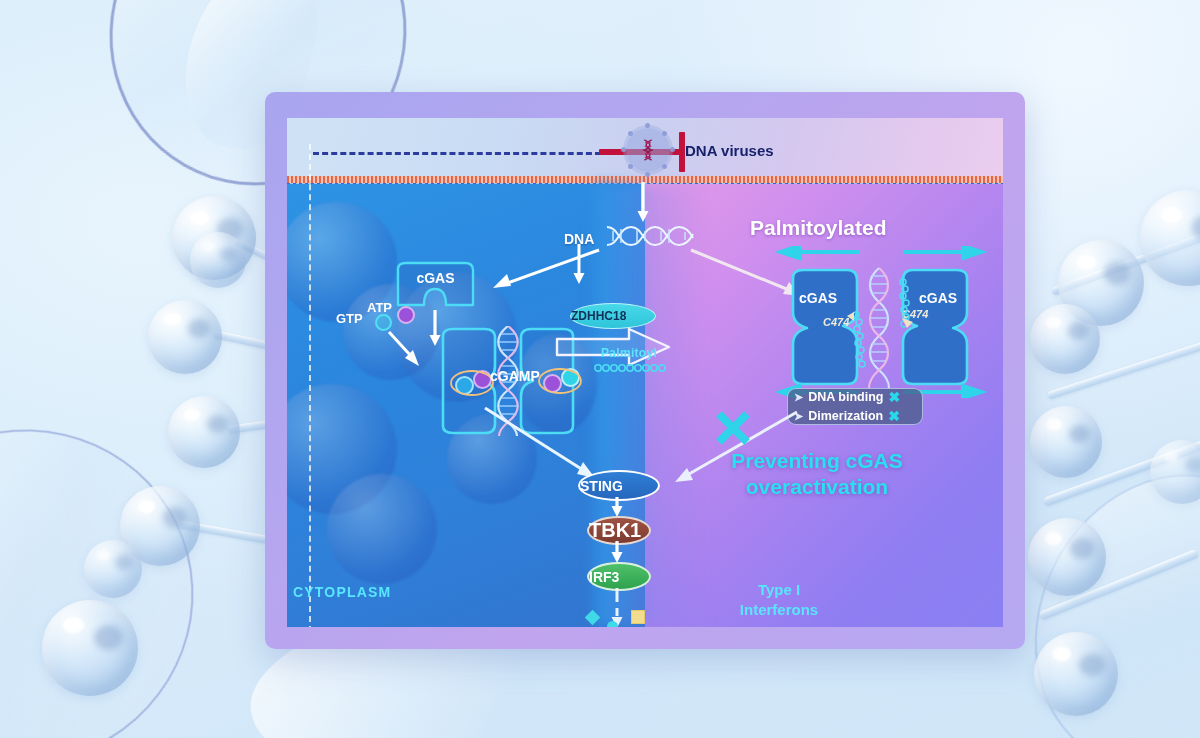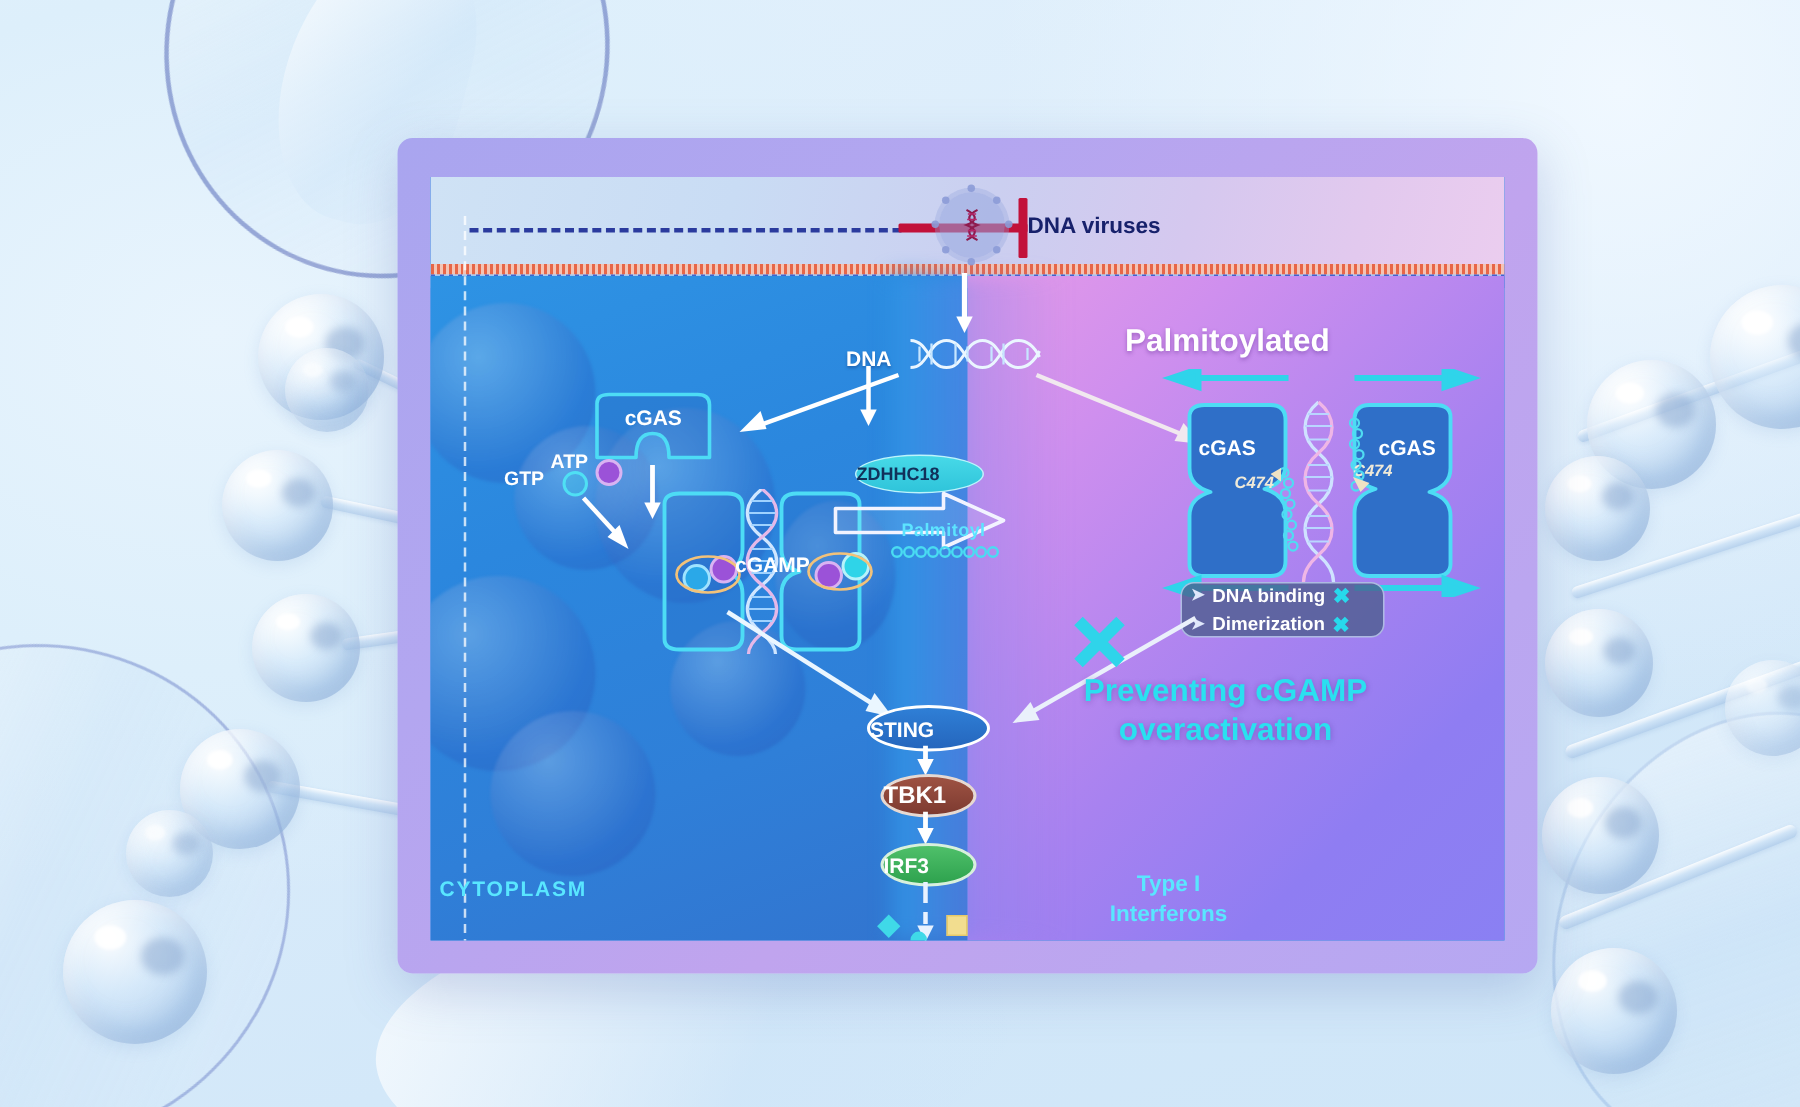--- a/index.html
+++ b/index.html
@@ -97,21 +97,21 @@
   
   .virus{position:absolute;left:339px;top:10px;width:44px;height:44px;border-radius:50%;
     background:rgba(150,165,222,.55);box-shadow:0 0 0 3px rgba(150,165,222,.35);}
   .spike{position:absolute;width:5px;height:5px;border-radius:50%;background:rgba(140,155,215,.9);}
   .vdna{position:absolute;left:50%;top:50%;transform:translate(-50%,-50%);width:13px;height:22px;}
 
   
   .oval{position:absolute;border-radius:50%;display:flex;align-items:center;
     color:#fff;font-weight:bold;white-space:nowrap;}
   .o-sting{left:291px;top:352px;width:78px;height:27px;background:linear-gradient(180deg,#2f7fd6,#2566bd);border:2px solid #fff;font-size:14px;}
-  .o-tbk1{left:300px;top:398px;width:60px;height:25px;background:linear-gradient(180deg,#9e5343,#7d3a30);border:2px solid #e6d9d2;font-size:16px;}
+  .o-tbk1{left:300px;top:398px;width:60px;height:25px;background:linear-gradient(180deg,#9e5343,#7d3a30);border:2px solid #e6d9d2;font-size:20px;}
   .o-irf3{left:300px;top:444px;width:60px;height:25px;background:linear-gradient(180deg,#4fc06a,#2ea24e);border:2px solid #d8f0dc;font-size:14px;}
   .o-zdhhc{left:283px;top:185px;width:84px;height:24px;background:linear-gradient(180deg,#47d9e8,#2fc4da);border:1px solid #bdf4fb;font-size:12px;color:#11305a;}
 
   
   .bigarrow{position:absolute;left:268px;top:209px;width:116px;height:40px;}
 
   
   .cgas-mono{position:absolute;left:103px;top:143px;width:91px;height:47px;}
   .cgas-mono .t{position:absolute;left:0;top:0;width:100%;text-align:center;line-height:34px;color:#fff;font-size:14px;font-weight:bold;}
 
@@ -441,21 +441,21 @@
 
       <svg class="warrow" style="left:366px;top:292px;width:148px;height:84px;" viewBox="0 0 148 84">
         <path d="M144 2 L36 64" stroke="#eaf0fb" stroke-width="3" fill="none"></path>
         <path d="M22 72 L40 70 L34 58 Z" fill="#eaf0fb"></path>
       </svg>
       <svg class="bigX" viewBox="0 0 36 36">
         <path d="M4 4 L32 32 M32 4 L4 32" stroke="#2fd4ea" stroke-width="8" stroke-linecap="butt"></path>
       </svg>
 
       <div class="prevent">
-        <span>Preventing cGAMP</span><br>
+        <span>Preventing cGAS</span><br>
         <span>overactivation</span>
       </div>
 
       <div class="oval o-sting">
         <span>STING</span>
       </div>
       <svg class="warrow" style="left:322px;top:379px;width:16px;height:22px;" viewBox="0 0 16 22">
         <path d="M8 0 V10" stroke="#ffffff" stroke-width="3.2" fill="none"></path>
         <path d="M8 20 L2.5 9 L13.5 9 Z" fill="#ffffff"></path>
       </svg>

